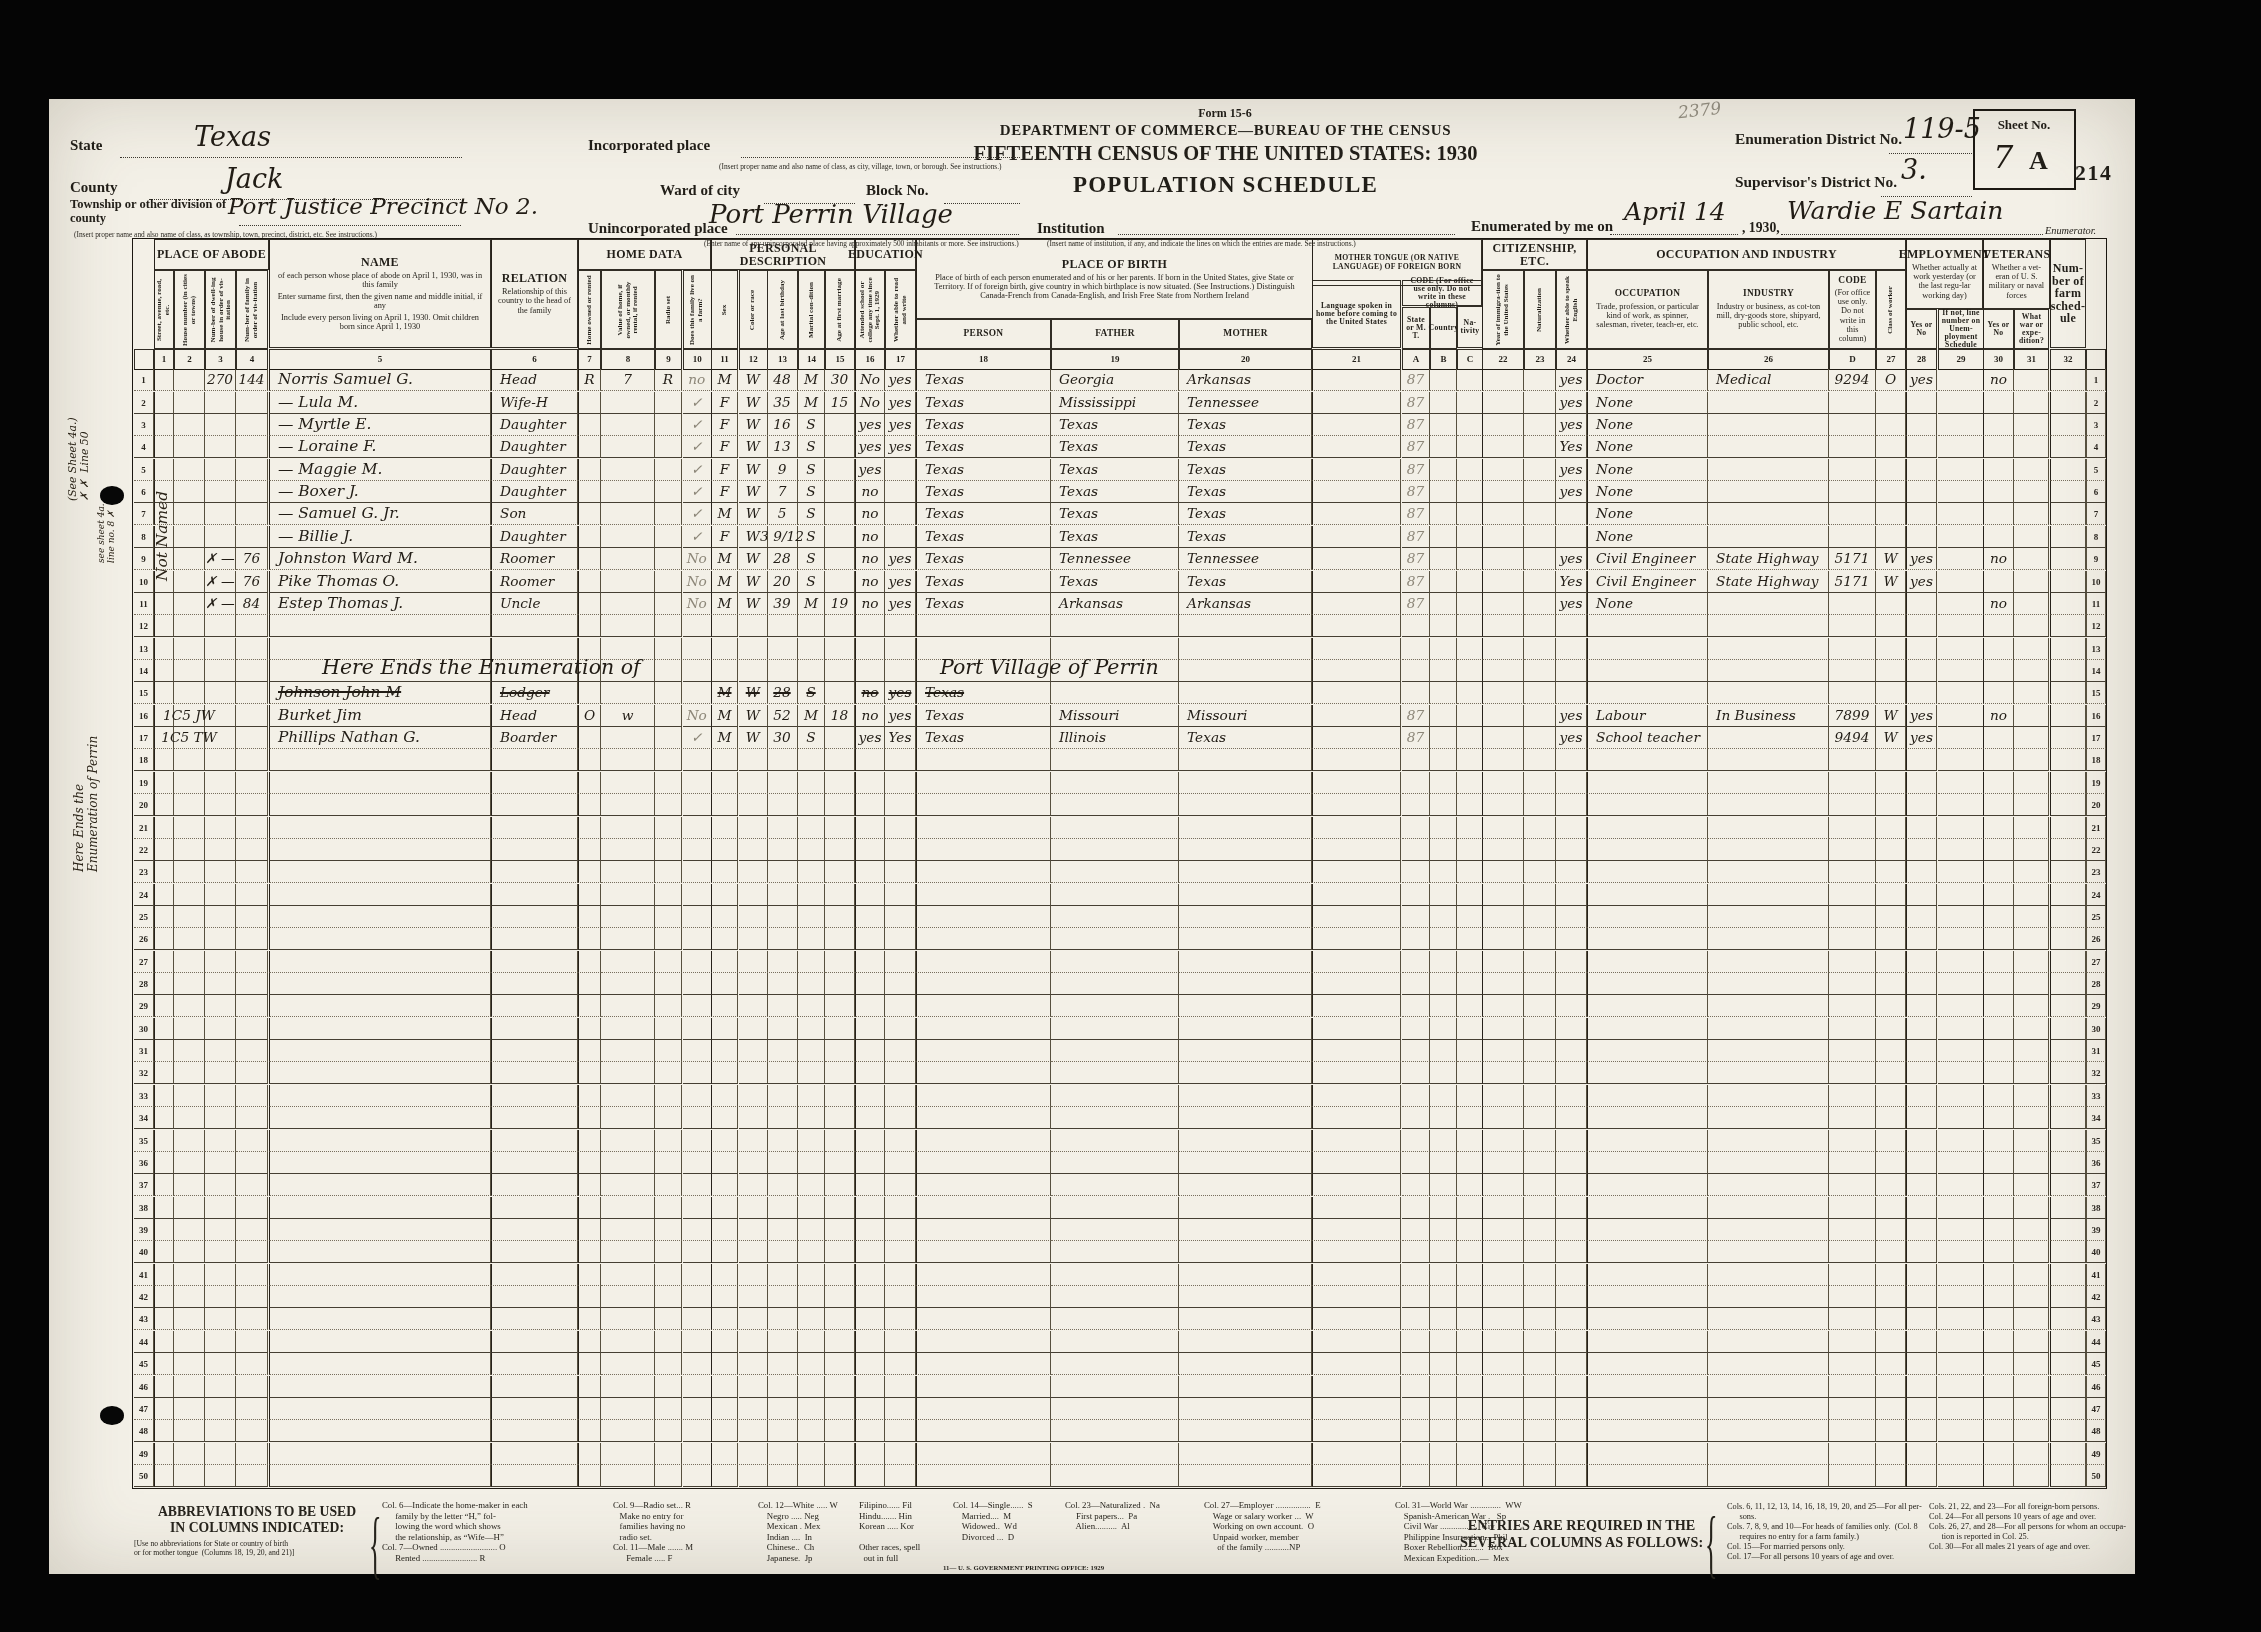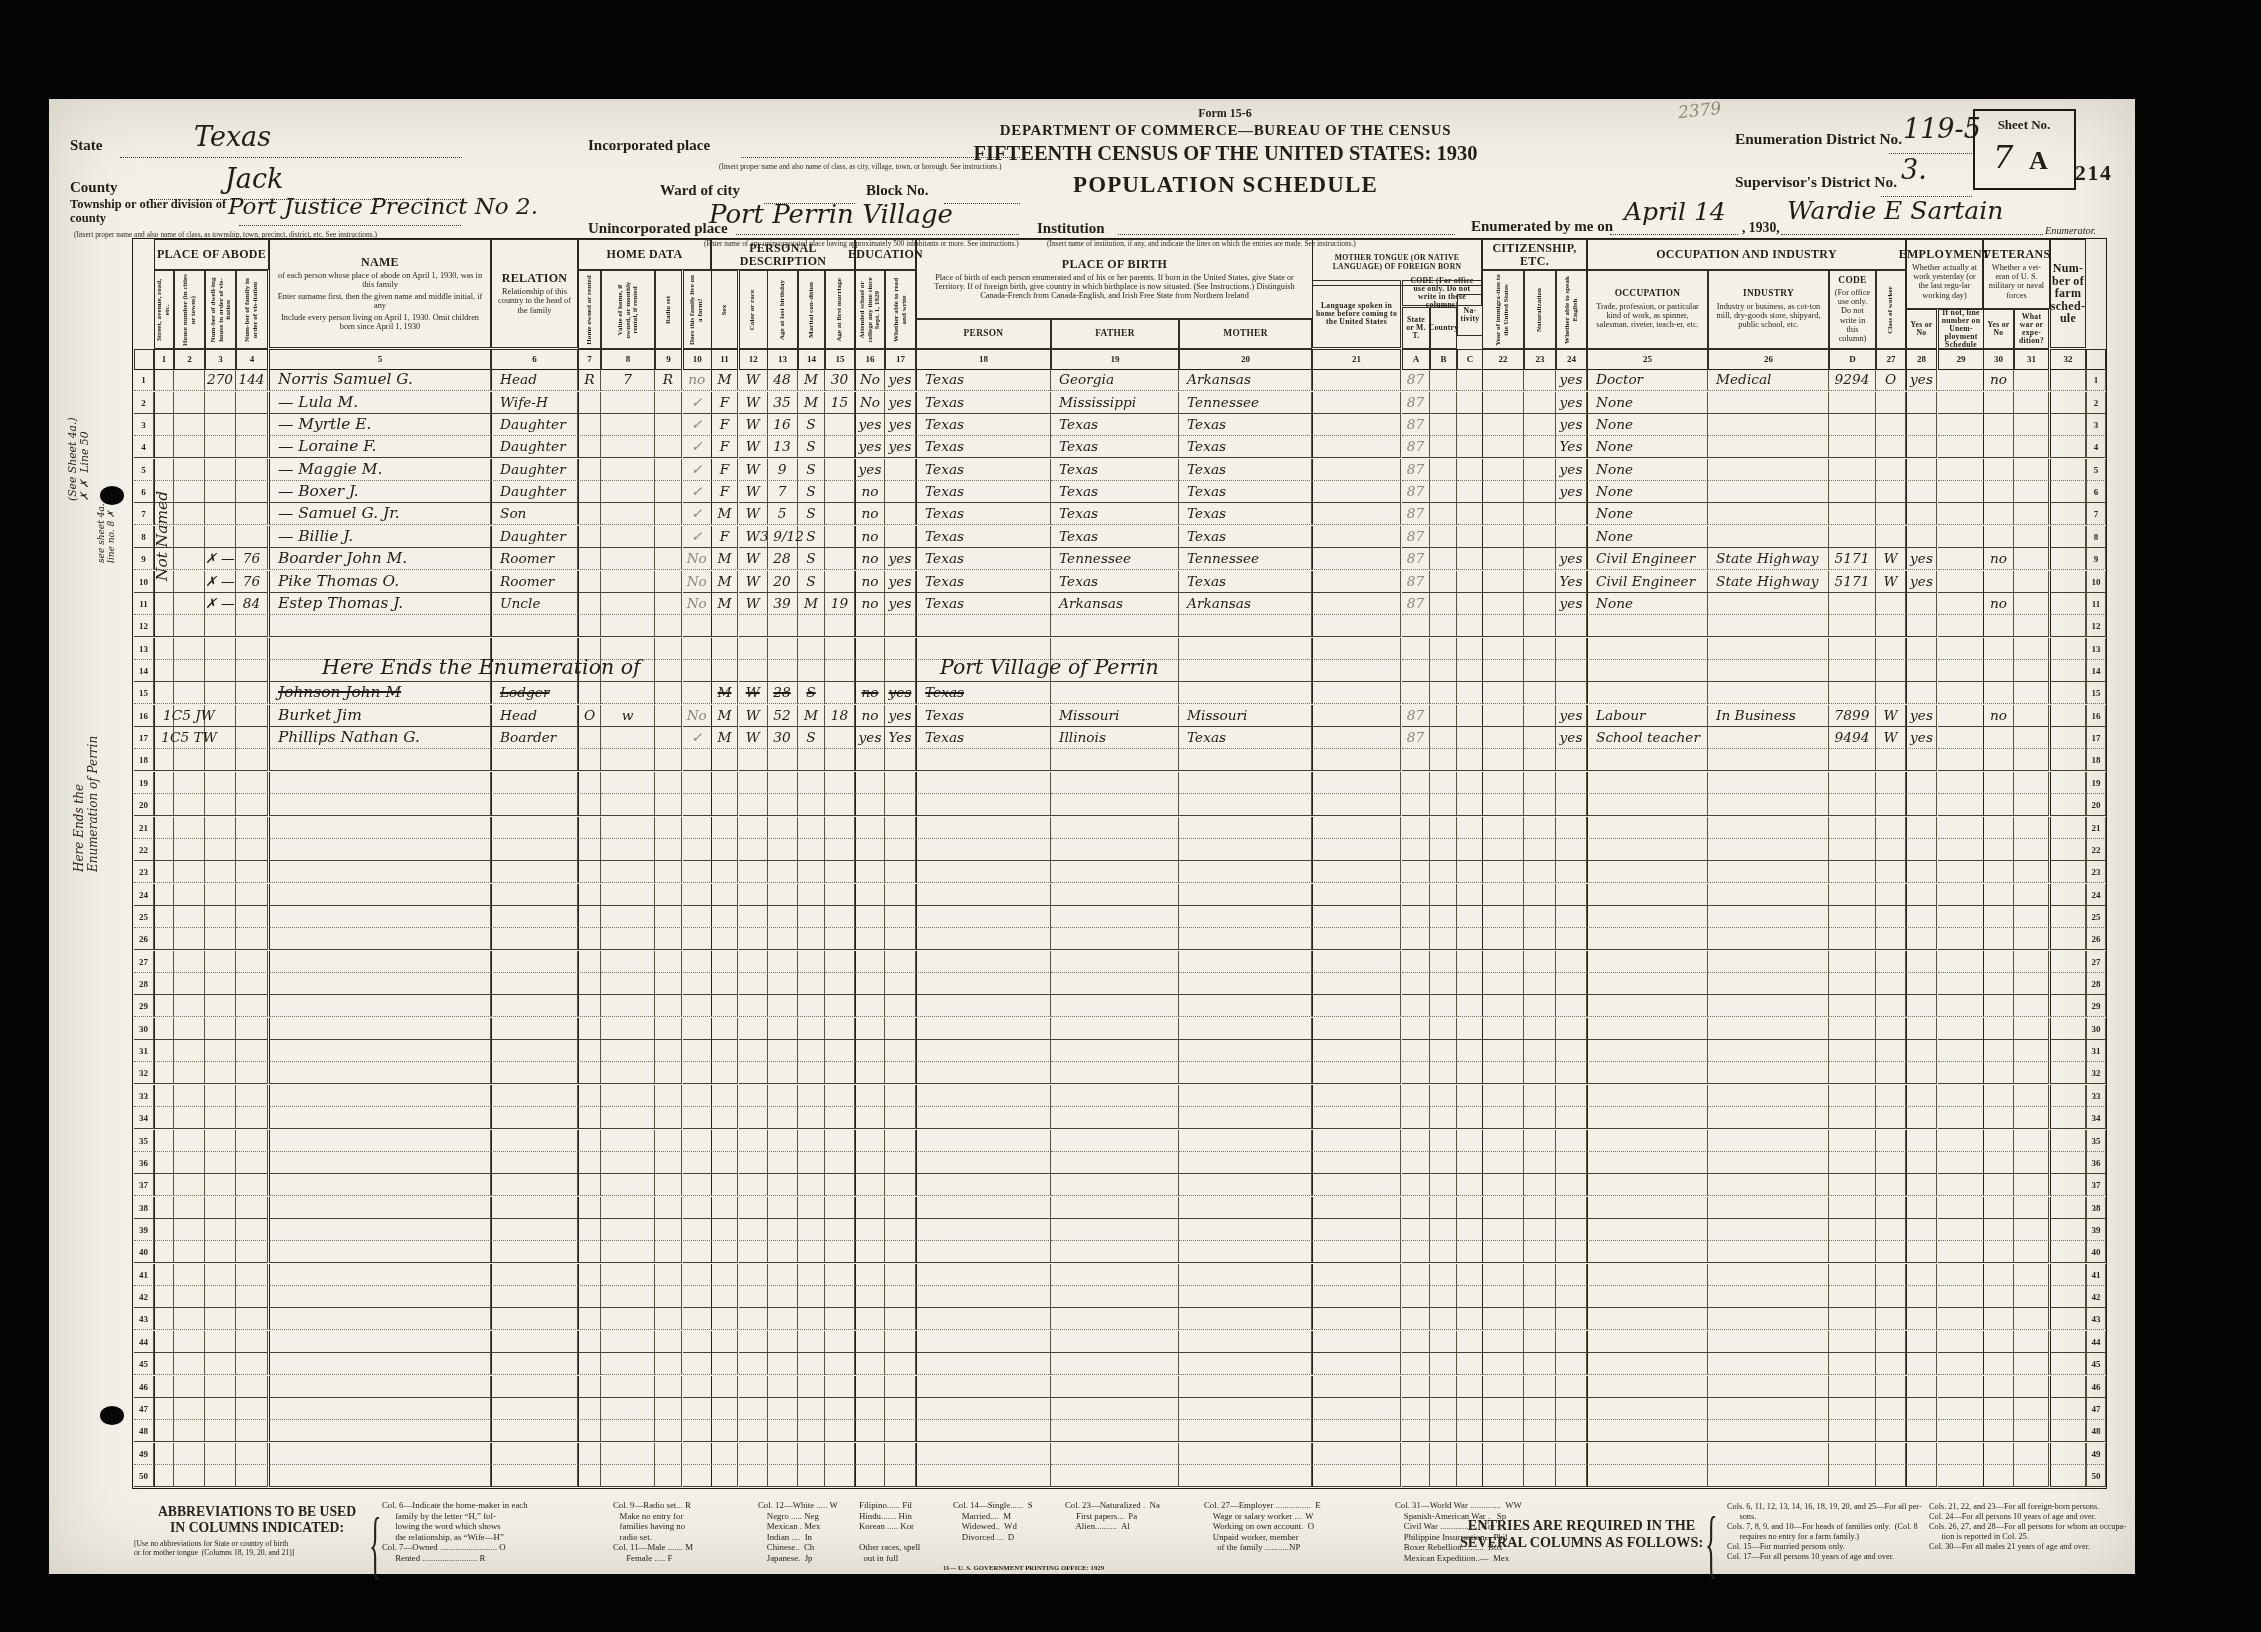--- a/index.html
+++ b/index.html
@@ -208,21 +208,21 @@
     </div>
     <div class="hx" style="left:1402px;top:280px;width:80px;height:26px">
       <div class="hlab xs">CODE  (For office use only.  Do not write in these columns)</div>
     </div>
     <div class="hx" style="left:1402px;top:307px;width:28px;height:42px">
       <div class="hlab xs">State or M. T.</div>
     </div>
     <div class="hx" style="left:1430px;top:307px;width:27px;height:42px">
       <div class="hlab xs">Country</div>
     </div>
-    <div class="hx" style="left:1457px;top:294px;width:26px;height:42px">
+    <div class="hx" style="left:1457px;top:306px;width:26px;height:42px">
       <div class="hlab xs">Na-tivity</div>
     </div>
     <div class="hx hv" style="left:1482px;top:239px;width:105px;height:31px">
       <div class="hlab">CITIZENSHIP, ETC.</div>
     </div>
     <div class="hx hv" style="left:1482px;top:270px;width:42px;height:79px">
       <div class="vwrap">Year of immigra-tion to the United States</div>
     </div>
     <div class="hx" style="left:1524px;top:270px;width:32px;height:79px">
       <div class="vwrap">Naturalization</div>
@@ -868,21 +868,21 @@
     <div class="rn bd" style="left:134px;top:548px;width:20px;height:22.4px">9</div>
     <div class="cell hv bd" style="left:154px;top:548px;width:20px;height:22.4px"></div>
     <div class="cell bd" style="left:174px;top:548px;width:31px;height:22.4px"></div>
     <div class="cell bd" style="left:205px;top:548px;width:31px;height:22.4px">
       <span class="hw">✗ —</span>
     </div>
     <div class="cell bd" style="left:236px;top:548px;width:32px;height:22.4px">
       <span class="hw">76</span>
     </div>
     <div class="cell al hv bd big" style="left:269px;top:548px;width:222px;height:22.4px">
-      <span class="hw">Boarder John M.</span>
+      <span class="hw">Johnston Ward M.</span>
     </div>
     <div class="cell al hv bd" style="left:491px;top:548px;width:87px;height:22.4px">
       <span class="hw">Roomer</span>
     </div>
     <div class="cell hv bd" style="left:578px;top:548px;width:23px;height:22.4px"></div>
     <div class="cell bd" style="left:601px;top:548px;width:54px;height:22.4px"></div>
     <div class="cell bd" style="left:655px;top:548px;width:27px;height:22.4px"></div>
     <div class="cell bd" style="left:683px;top:548px;width:28.5px;height:22.4px">
       <span class="hw faint">No</span>
     </div>

